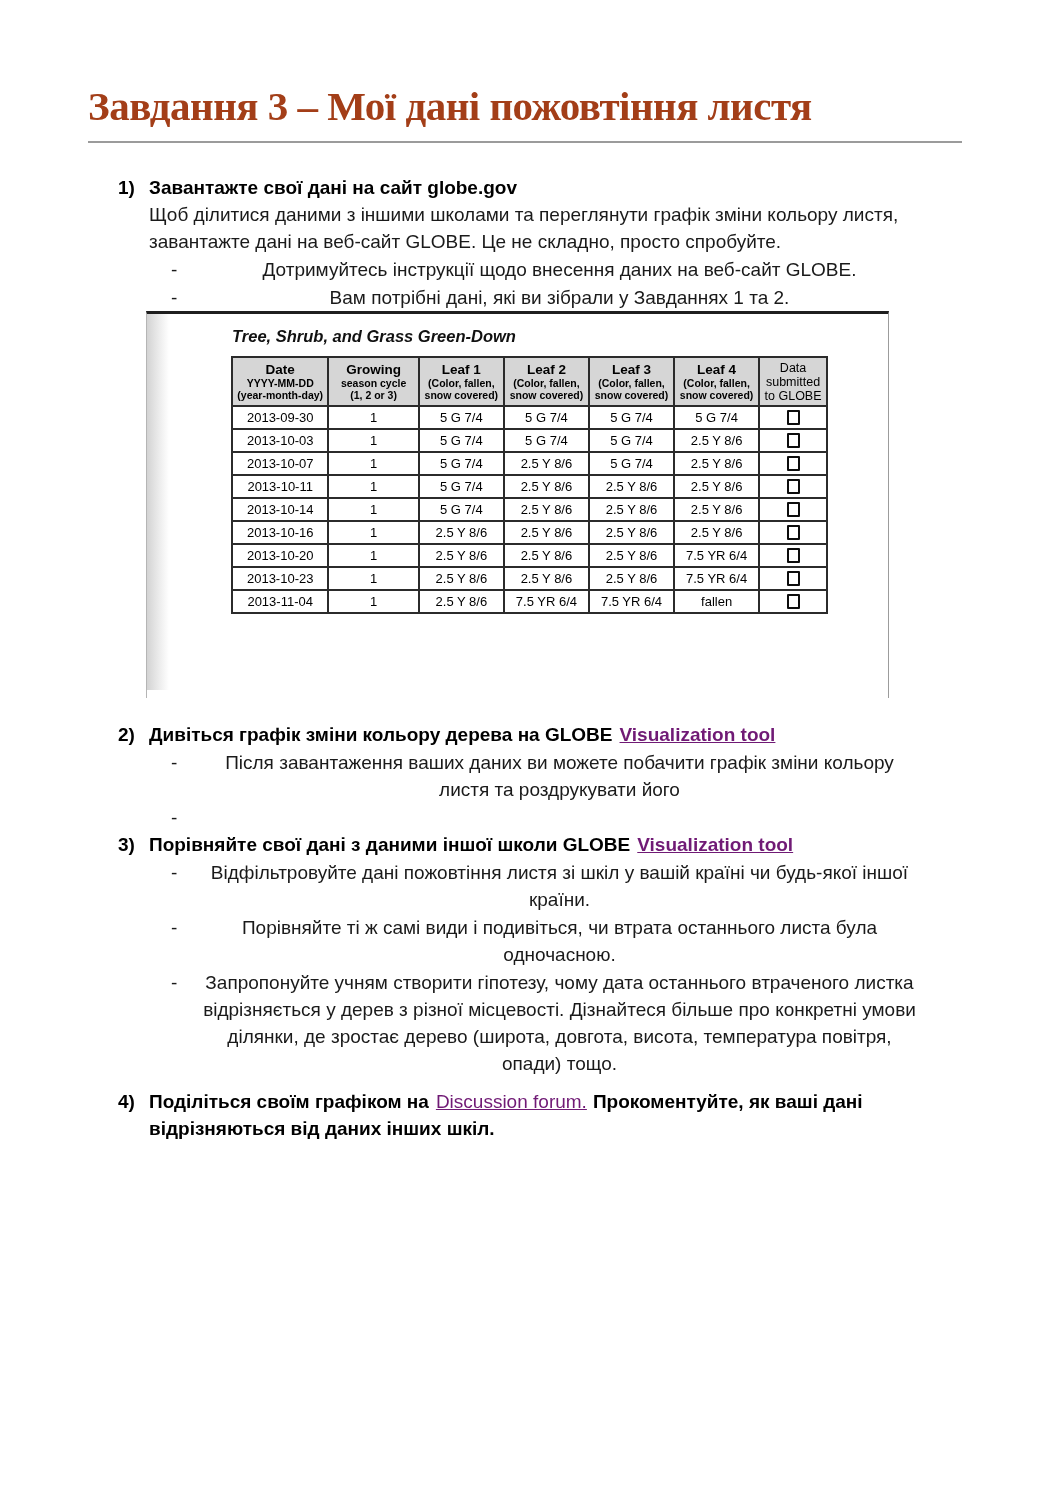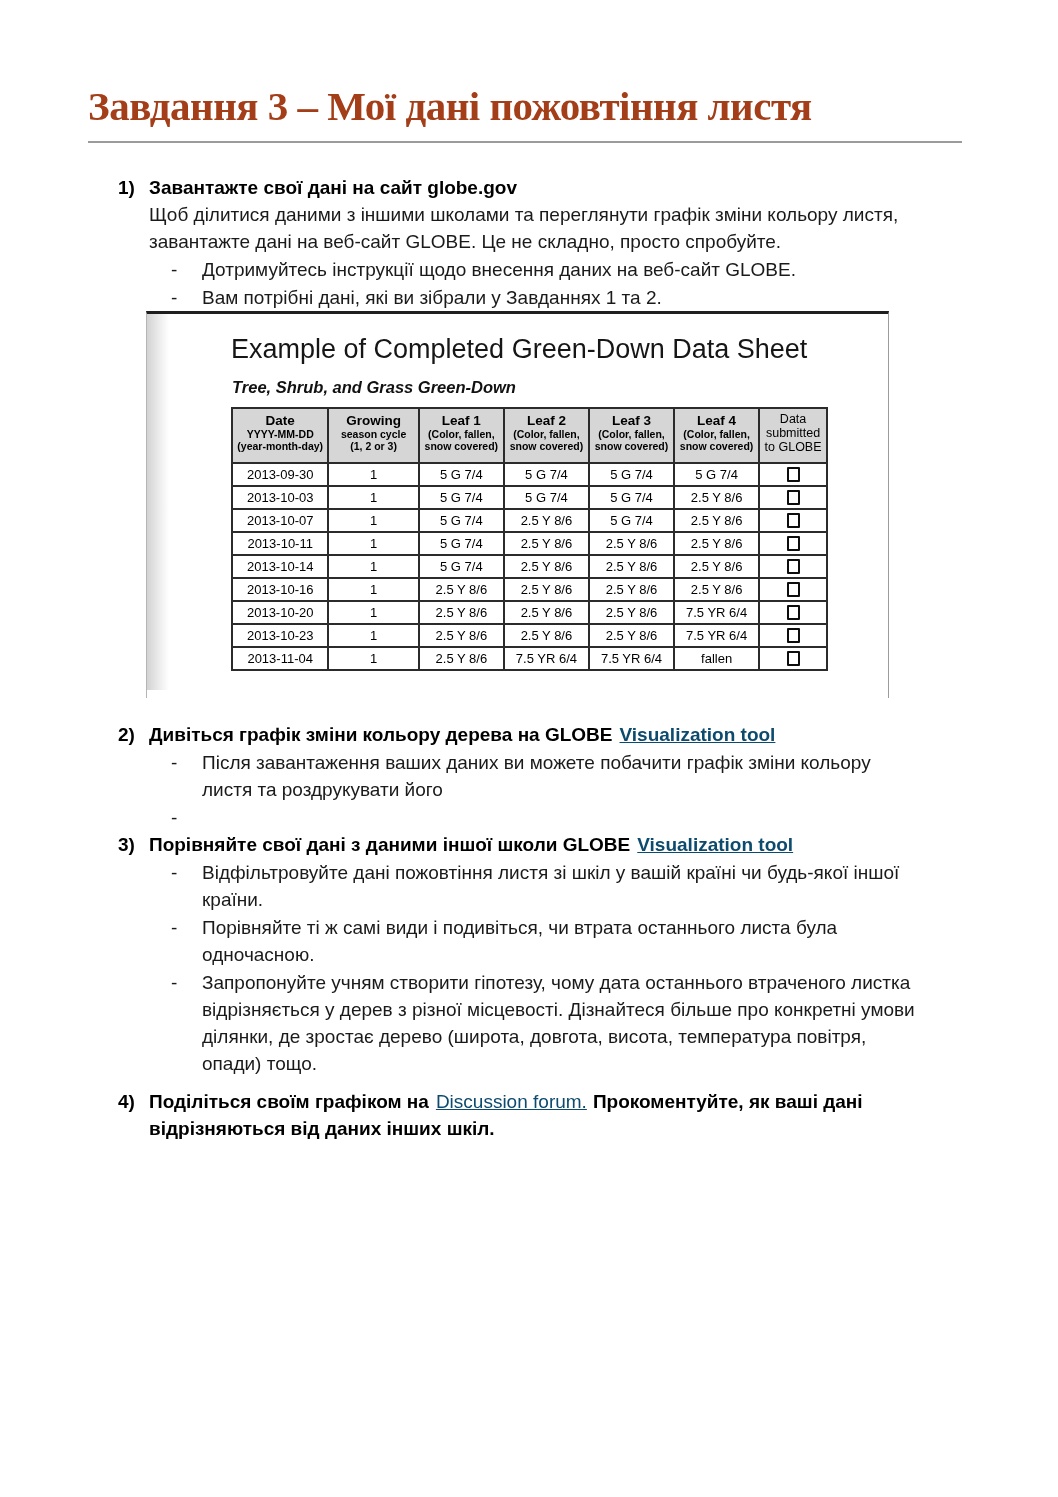--- a/index.html
+++ b/index.html
@@ -17,22 +17,22 @@
   .title-rule { margin:11px 96px 0 88px; border-bottom:2px solid #9b9b9b; height:0; }
 
   
   .num-item { display:flex; margin-left:118px; margin-right:90px; font-size:19px; line-height:27px; }
   .num { flex:none; width:31px; font-weight:700; color:#000; }
   .item-body { flex:none; width:780px; }
   .heading { font-weight:700; color:#000; }
   .para { color:#1a1a1a; width:765px; }
   .dash-item { display:flex; margin-left:22px; margin-top:1px; }
   .dash { flex:none; width:31px; }
-  .btext { flex:none; width:715px; min-height:27px; }
-  a.link { color:#0c4a6e; text-decoration:underline; font-weight:700; margin-left:7px; cursor:pointer; }
+  .btext { flex:none; width:715px; min-height:27px;text-align:center; }
+  a.link { color:#701a75; text-decoration:underline; font-weight:700; margin-left:7px; cursor:pointer; }
   a.link.regular { font-weight:400; }
   a.link.inline-mid { margin:0 6px 0 7px; }
 
   .sec-upload { margin-top:31px; }
   .sec-view   { margin-top:23px; }
   .sec-compare{ margin-top:0px; }
   .sec-share  { margin-top:11px; }
 
   
   .sheet {
@@ -42,21 +42,21 @@
     overflow:hidden;
   }
   .sheet-shade {
     position:absolute; left:0; top:0; width:22px; height:376px;
     background:linear-gradient(to right,#d3d3d3 0%,#ececec 55%,#ffffff 100%);
   }
   .sheet-title { margin:20px 0 0 84px; font-size:27px; color:#161616; }
   .sheet-subtitle { margin:13px 0 0 85px; font-size:16.5px; font-weight:700; font-style:italic; color:#111; }
   table.gd { margin:10px 0 0 84px; border-collapse:collapse; table-layout:fixed; width:597px; }
   table.gd th, table.gd td { border:2px solid #2b2b2b; text-align:center; vertical-align:middle; padding:0; }
-  table.gd th { background:#d6d6d6; padding:3px 1px 8px 1px;text-align:center; }
+  table.gd th { background:#d6d6d6; padding:3px 1px 2px 1px;text-align:center; }
   .h-main { font-size:13.5px; font-weight:700; line-height:15px; color:#000; }
   .h-sub  { font-size:10.5px; font-weight:700; line-height:12px; color:#000; }
   th.plain .h-main, th.plain .h-sub { font-size:12.5px; font-weight:400; line-height:14px; }
   table.gd td { height:21px; font-size:13px; color:#000; }
   .cbx { display:inline-block; width:9px; height:11px; border:2px solid #0d0d0d; border-radius:1px; vertical-align:middle; }
 
   
   .deadline {
     margin:121px 90px 0 118px; text-align:right;
     font-size:20px; font-weight:700; color:#ee0000;
@@ -81,21 +81,20 @@
       </div>
       <div class="dash-item">
         <span class="dash">-</span>
         <div class="btext">Вам потрібні дані, які ви зібрали у Завданнях 1 та 2.</div>
       </div>
     </div>
   </div>
 
   <div class="sheet">
     <div class="sheet-shade"></div>
-    <div class="sheet-title">Example of Completed Green-Down Data Sheet</div>
     <div class="sheet-subtitle">Tree, Shrub, and Grass Green-Down</div>
     <table class="gd">
       <colgroup>
           <col style="width: 16.2%;">
           <col style="width: 15.2%;">
           <col style="width: 14.3%;">
           <col style="width: 14.3%;">
           <col style="width: 14.3%;">
           <col style="width: 14.3%;">
           <col style="width: 11.4%;">

